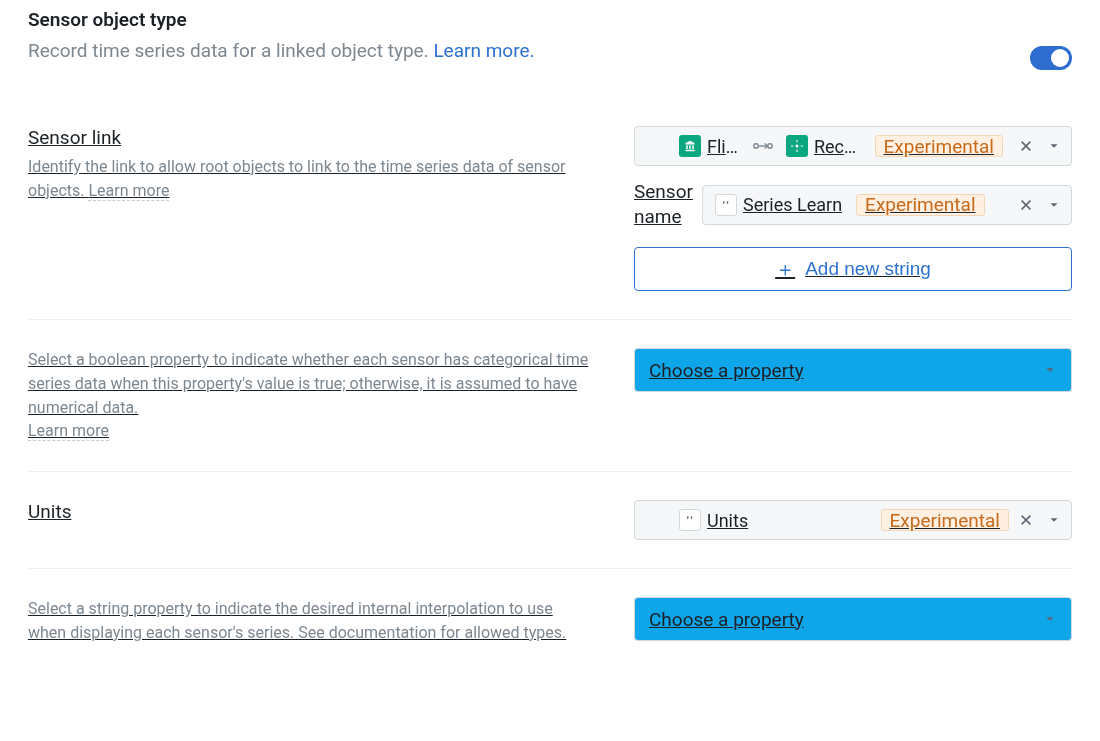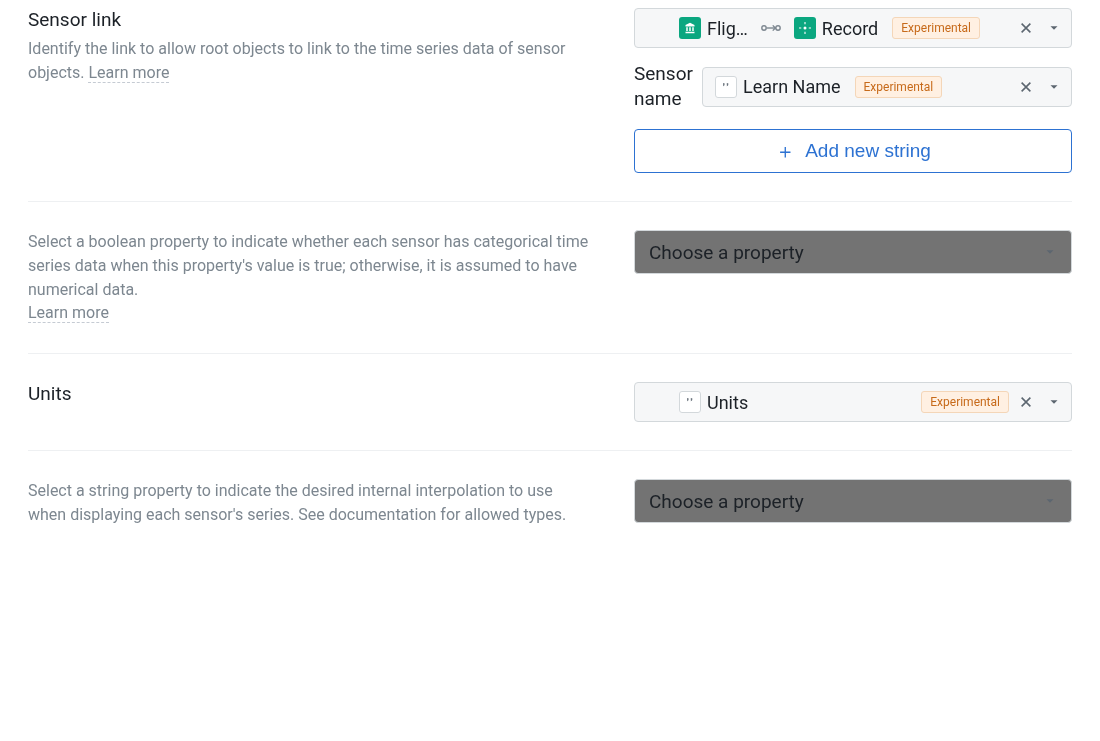--- a/index.html
+++ b/index.html
@@ -61,20 +61,21 @@
       border-radius: 50%;
       top: 3px;
       right: 3px;
     }
 
     .row {
       display: flex;
       gap: 40px;
       padding: 28px 0;
       border-bottom: 1px solid #eef0f2;
+      text-decoration: underline;
     }
     .row:first-of-type { padding-top: 0; }
     .row:last-of-type { border-bottom: none; }
 
     .left-col {
       flex: 0 0 566px;
     }
     .right-col {
       flex: 1;
       min-width: 0;
@@ -148,21 +149,21 @@
     .icon-teal { background: #0ba780; color: #fff; }
     .icon-white { background: #fff; border: 1px solid #d3d8db; color: #5c6670; }
     .link-arrow {
       color: #7d8790;
       font-size: 15px;
       flex-shrink: 0;
     }
     .badge-exp {
       display: inline-flex;
       align-items: center;
-      font-size: 12px;
+      font-size: 19px;
       color: #c76a1a;
       background: #fff0e2;
       border: 1px solid #f4d6b8;
       border-radius: 3px;
       padding: 1px 8px;
       margin-left: 2px;
       height: 22px;
     }
     .spacer { flex: 1; }
     .icon-btn {
@@ -191,39 +192,48 @@
       gap: 10px;
       cursor: pointer;
       margin-top: 18px;
     }
     .add-btn .plus { font-size: 20px; font-weight: 400; }
 
     .select-placeholder {
       width: 100%;
       height: 44px;
       border: 1px solid #d3d8db;
-      background: #737373;
+      background: #0ea5e9;
       border-radius: 4px;
       display: flex;
       align-items: center;
       justify-content: space-between;
       padding: 0 14px;
       font-size: 19px;
       color: #1c2127;
       cursor: pointer;
     }
 
     svg { display: block; }
     .svg-icon { width: 14px; height: 14px; }
   </style>
 </head>
 <body>
 
 <div class="container">
 
+  <div class="header">
+    <div class="header-left">
+      <div class="section-title">Sensor object type</div>
+      <div class="section-desc">
+        <span>Record time series data for a linked object type. </span><a class="link">Learn more.</a>
+      </div>
+    </div>
+    <div class="toggle"></div>
+  </div>
 
   <div class="row">
     <div class="left-col">
       <div class="field-label">Sensor link</div>
       <div class="field-desc">
         <span>Identify the link to allow root objects to link to the time series data of sensor objects. </span><span class="link-dashed">Learn more</span>
       </div>
     </div>
     <div class="right-col">
 
@@ -269,21 +279,21 @@
 
       <div class="sensor-field-row">
         <div class="sensor-field-label">Sensor name</div>
         <div class="pill-group">
           <span class="chip">
             <span class="icon-square icon-white">
               <svg viewBox="0 0 16 16" width="12" height="12" fill="currentColor">
                   <path d="M4 3h2v2c0 1-1 2-2 2V6c.5 0 1-.5 1-1H4V3zm5 0h2v2c0 1-1 2-2 2V6c.5 0 1-.5 1-1H9V3z"></path>
                 </svg>
             </span>
-            <span>Learn Name</span>
+            <span>Series Learn</span>
           </span>
           <span class="badge-exp">Experimental</span>
           <span class="spacer"></span>
           <span class="icon-btn">
             <svg class="svg-icon" viewBox="0 0 16 16" fill="none" stroke="currentColor" stroke-width="1.8">
                 <path d="M3 3l10 10M13 3L3 13"></path>
               </svg>
           </span>
           <span class="icon-btn">
             <svg class="svg-icon" viewBox="0 0 16 16" fill="currentColor">

